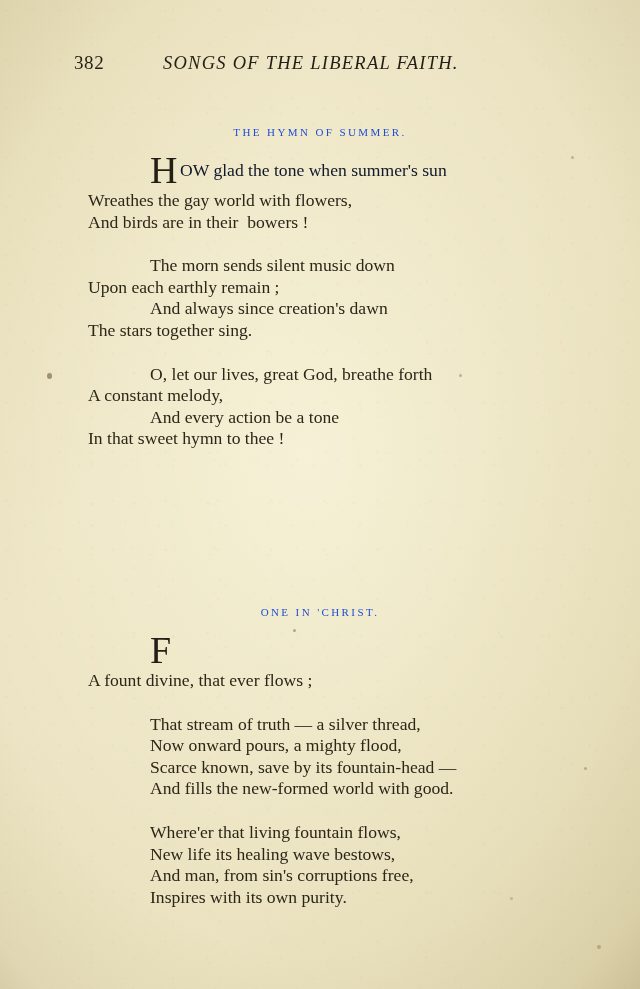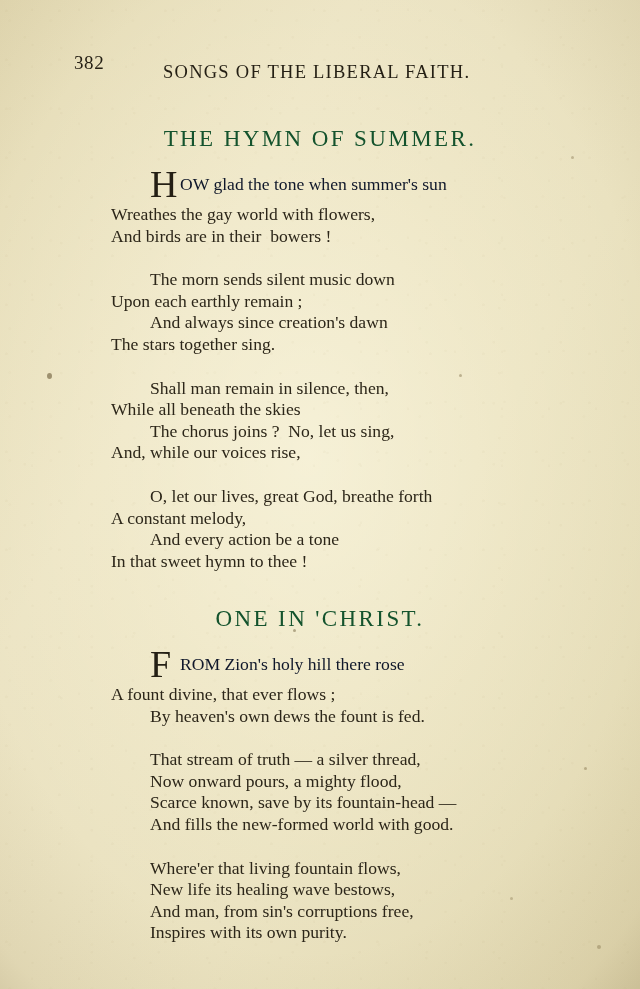--- a/index.html
+++ b/index.html
@@ -62,56 +62,57 @@
     left: 74px;
     top: 0;
     font-size: 19px;
     letter-spacing: .6px;
     color: #241f14;
     text-align: right;
   }
   .runtitle {
     position: absolute;
     left: 163px;
-    top: 10px;
+    top: 1px;
+    font-style: italic;
     font-size: 18.5px;
     letter-spacing: 1.25px;
     color: #241f14;
     white-space: nowrap;
   }
 
   
   .hymn { position: absolute; left: 0; width: 100%; }
   #hymn-0 { top: 126px; }
   #hymn-1 { top: 606px; }
 
   .hymn-title {
     text-align: center;
-    font-size: 23px;
+    font-size: 11px;
     letter-spacing: 2.4px;
-    color: #14532d;
+    color: #1d4ed8;
     margin: 0 0 22px 0;
     white-space: nowrap;
   }
 
   .stanza {
     margin: 0 0 22px 0;
     padding: 0;
     list-style: none;
   }
   .stanza:last-child { margin-bottom: 0; }
 
   .line {
     font-size: 17.6px;
     line-height: 21.6px;
     color: #2c2619;
     white-space: pre;
     margin-left: 150px;
   }
-  .line.indent { margin-left: 111px; }
+  .line.indent { margin-left: 88px; }
 
   
   .opening {
     position: relative;
     min-height: 30px;
   }
   .dropcap {
     position: absolute;
     left: 150px;
     top: -9px;
@@ -161,41 +162,33 @@
           <div class="line indent">Wreathes the gay world with flowers,</div>
           <div class="line indent">And birds are in their  bowers !</div>
         </div>
         <div class="stanza">
           <div class="line">The morn sends silent music down</div>
           <div class="line indent">Upon each earthly remain ;</div>
           <div class="line">And always since creation's dawn</div>
           <div class="line indent">The stars together sing.</div>
         </div>
         <div class="stanza">
-          <div class="line">Shall man remain in silence, then,</div>
-          <div class="line indent">While all beneath the skies</div>
-          <div class="line">The chorus joins ?  No, let us sing,</div>
-          <div class="line indent">And, while our voices rise,</div>
-        </div>
-        <div class="stanza">
           <div class="line">O, let our lives, great God, breathe forth</div>
           <div class="line indent">A constant melody,</div>
           <div class="line">And every action be a tone</div>
           <div class="line indent">In that sweet hymn to thee !</div>
         </div>
       </div>
       <div class="hymn" id="hymn-1">
         <div class="hymn-title">ONE IN 'CHRIST.</div>
         <div class="stanza">
           <div class="opening">
             <span class="dropcap">F</span>
-            <div class="line-first">ROM Zion's holy hill there rose</div>
           </div>
           <div class="line indent">A fount divine, that ever flows ;</div>
-          <div class="line">By heaven's own dews the fount is fed.</div>
         </div>
         <div class="stanza">
           <div class="line">That stream of truth — a silver thread,</div>
           <div class="line">Now onward pours, a mighty flood,</div>
           <div class="line">Scarce known, save by its fountain-head —</div>
           <div class="line">And fills the new-formed world with good.</div>
         </div>
         <div class="stanza">
           <div class="line">Where'er that living fountain flows,</div>
           <div class="line">New life its healing wave bestows,</div>

